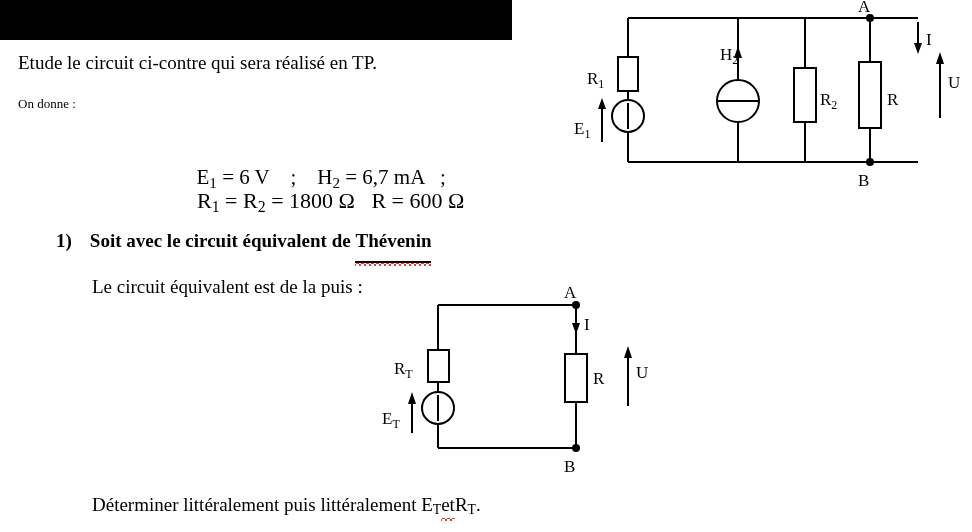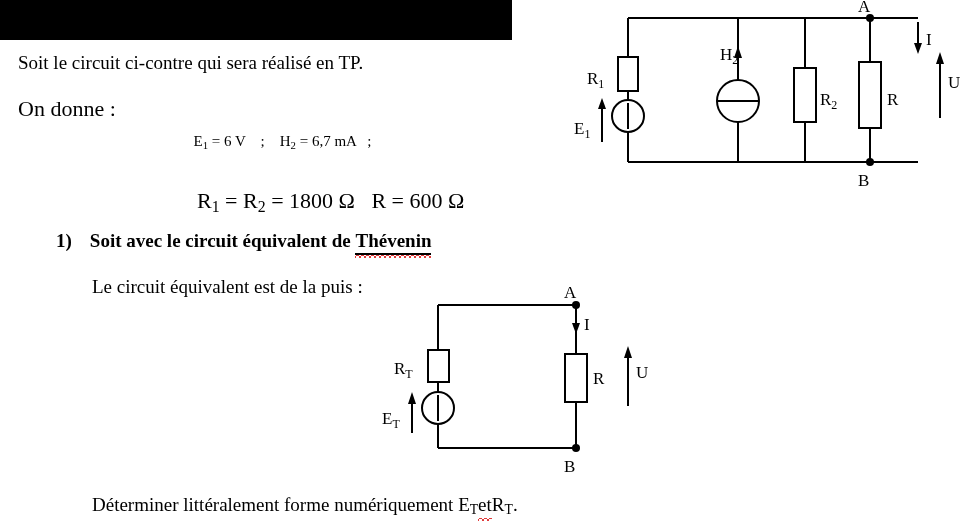--- a/index.html
+++ b/index.html
@@ -24,25 +24,25 @@
     background: #000;
   }
 
   
   #intro-line {
     left: 18px; top: 52px;
     font-size: 19px;
   }
   #donne-line {
     left: 18px; top: 96px;
-    font-size: 22px;
+    font-size: 13px;
   }
   #values-1 {
-    left: 186px; top: 116px;
-    font-size: 15px;
+    left: 186px; top: 140px;
+    font-size: 21px;
     white-space: pre;
   }
   #values-2 {
     left: 186px; top: 162px;
     font-size: 22px;
     white-space: pre;
     text-align: center;
   }
   sub {
     font-size: 0.72em;
@@ -52,21 +52,21 @@
   
   #section-1 {
     left: 56px; top: 230px;
     font-size: 19px;
     font-weight: bold;
   }
   #section-1 .num { margin-right: 18px; }
   .spell {
     border-bottom: 2px solid #000;
     position: relative;
-    padding-bottom: 1px;
+    padding-bottom: 9px;
   }
   .squiggle {
     display: inline-block;
     position: relative;
   }
   .squiggle::after {
     content: "";
     position: absolute;
     left: 0; right: 0;
     bottom: -5px;
@@ -92,40 +92,40 @@
   svg text {
     font-family: "Liberation Serif", serif;
     fill: #000;
   }
 </style>
 </head>
 <body>
 
 <div class="abs" id="redaction"></div>
 
-<div class="abs" id="intro-line">Soit le circuit ci-contre qui sera réalisé en TP.</div>
+<div class="abs" id="intro-line">Etude le circuit ci-contre qui sera réalisé en TP.</div>
 
 <div class="abs" id="donne-line">On donne :</div>
 
 <div class="abs" id="values-1">
   <span>E</span><sub>1</sub><span> = 6 V    ;    H</span><sub>2</sub><span> = 6,7 mA   ;</span>
 </div>
 
 <div class="abs" id="values-2">
   <span>R</span><sub>1</sub><span> = R</span><sub>2</sub><span> = 1800 Ω   R = 600 Ω</span>
 </div>
 
 <div class="abs" id="section-1">
   <span class="num">1)</span><span>Soit avec le circuit équivalent de </span><span class="spell squiggle">Thévenin</span>
 </div>
 
 <div class="abs" id="equiv-line">Le circuit équivalent est de la puis :</div>
 
 <div class="abs" id="final-line">
-  <span>Déterminer littéralement forme numériquement E</span><sub>T</sub><span class="squiggle"> et </span><span>R</span><sub>T</sub><span>.</span>
+  <span>Déterminer littéralement puis littéralement E</span><sub>T</sub><span class="squiggle"> et </span><span>R</span><sub>T</sub><span>.</span>
 </div>
 
 <div class="abs" id="circuit-top">
 <svg width="400" height="200" viewBox="0 0 400 200" xmlns="http://www.w3.org/2000/svg">
   <g stroke="#000" stroke-width="2" fill="none">
 
     <line x1="68" y1="18" x2="358" y2="18"></line>
 
     <line x1="68" y1="162" x2="358" y2="162"></line>
 

